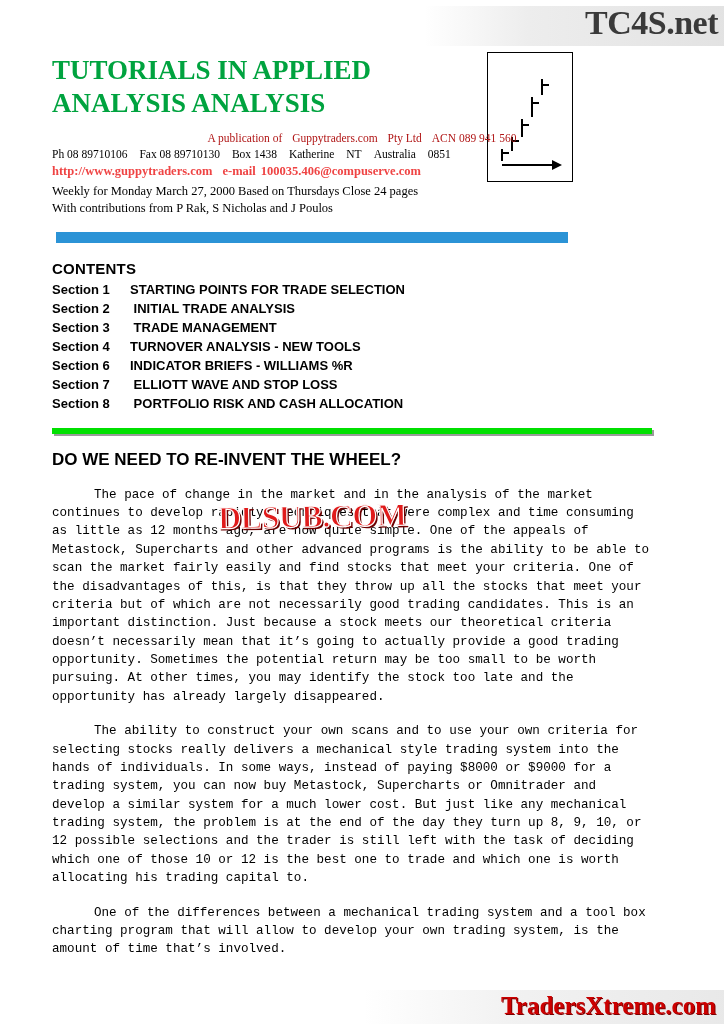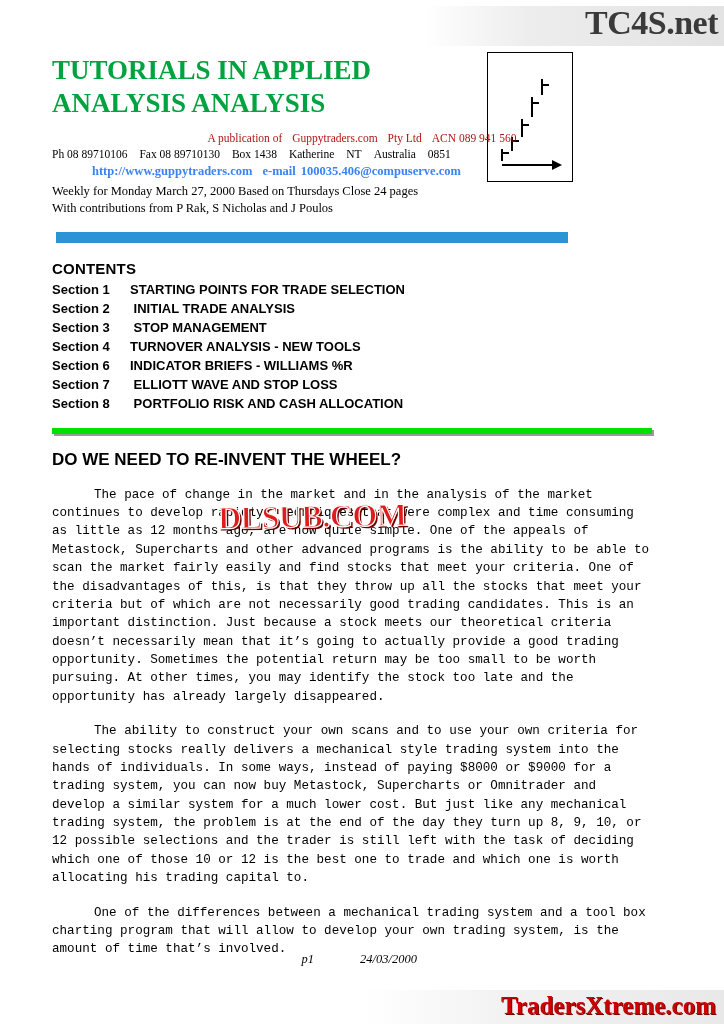--- a/index.html
+++ b/index.html
@@ -105,23 +105,22 @@
     font-family: "Liberation Serif", serif;
     font-size: 11.5px;
     color: #000;
     margin-top: 4px;
   }
   .contact-line .sp { display: inline-block; width: 12px; }
   .url-line {
     font-family: "Liberation Serif", serif;
     font-size: 12.5px;
     font-weight: bold;
-    color: #3b82f6;
+    color: #ef4444;
     margin-top: 4px;
-    margin-left: 40px;
   }
   .url-line .sp { display: inline-block; width: 10px; }
   .weekly-line, .contrib-line {
     font-family: "Liberation Serif", serif;
     font-size: 12.5px;
     color: #000;
     margin-top: 5px;
   }
   .contrib-line { margin-top: 2px; }
 
@@ -270,39 +269,36 @@
     <div class="blue-bar-wrap">
       <div class="blue-bar-shadow"></div>
       <div class="blue-bar"></div>
     </div>
 
     <h2 class="contents-head">CONTENTS</h2>
 
     <ul class="contents">
       <li><span class="sec">Section 1</span><span>STARTING POINTS FOR TRADE SELECTION</span></li>
       <li><span class="sec">Section 2</span><span> INITIAL TRADE ANALYSIS</span></li>
-      <li><span class="sec">Section 3</span><span> STOP MANAGEMENT</span></li>
+      <li><span class="sec">Section 3</span><span> TRADE MANAGEMENT</span></li>
       <li><span class="sec">Section 4</span><span>TURNOVER ANALYSIS - NEW TOOLS</span></li>
       <li><span class="sec">Section 6</span><span>INDICATOR BRIEFS - WILLIAMS %R</span></li>
       <li><span class="sec">Section 7</span><span> ELLIOTT WAVE AND STOP LOSS</span></li>
       <li><span class="sec">Section 8</span><span> PORTFOLIO RISK AND CASH ALLOCATION</span></li>
     </ul>
 
     <div class="green-bar"></div>
 
     <h3 class="section-head">DO WE NEED TO RE-INVENT THE WHEEL?</h3>
 
     <p class="body"><span class="indent"></span><span>The pace of change in the market and in the analysis of the market continues to develop rapidly.  Techniques that were complex and time consuming as little as 12 months ago, are now quite simple.  One of the appeals of Metastock, Supercharts and other advanced programs is the ability to be able to scan the market fairly easily and find stocks that meet your criteria.  One of the disadvantages of  this, is that they throw up all the stocks that meet your criteria but of which are not necessarily good trading candidates.  This is an important distinction.  Just because a stock meets our theoretical criteria doesn’t necessarily mean that it’s going to actually provide a good trading opportunity.  Sometimes the potential return may be too small to be worth pursuing.  At other times, you may identify the stock too late and the opportunity has already largely disappeared.</span></p>
     <p class="body"><span class="indent"></span><span>The ability to construct your own scans and to use your own criteria for selecting stocks really delivers a mechanical style trading system into the hands of individuals.  In some ways, instead of paying $8000 or $9000 for a trading system, you can now  buy Metastock, Supercharts or Omnitrader and develop a similar system for a much lower cost.  But just like any mechanical trading system, the problem is at the end of the day they turn up 8, 9, 10, or 12 possible selections and the trader is still left with the task of deciding which one of those 10 or 12 is the best one to trade and which one is worth allocating his trading capital to.</span></p>
     <p class="body"><span class="indent"></span><span>One of the differences between a mechanical trading system and a tool box charting program that will allow to develop your own trading system, is the amount of time that’s involved.</span></p>
 
   </div>
 
   <div class="wm-center">DLSUB.COM</div>
 
-  <div class="footer">
-    <span class="pg">p1</span><span class="dt">24/03/2000</span>
-  </div>
 
   <div class="wm-bottom-bg"></div>
   <div class="wm-bottom">TradersXtreme.com</div>
 
 </div>
 
 </body></html>

